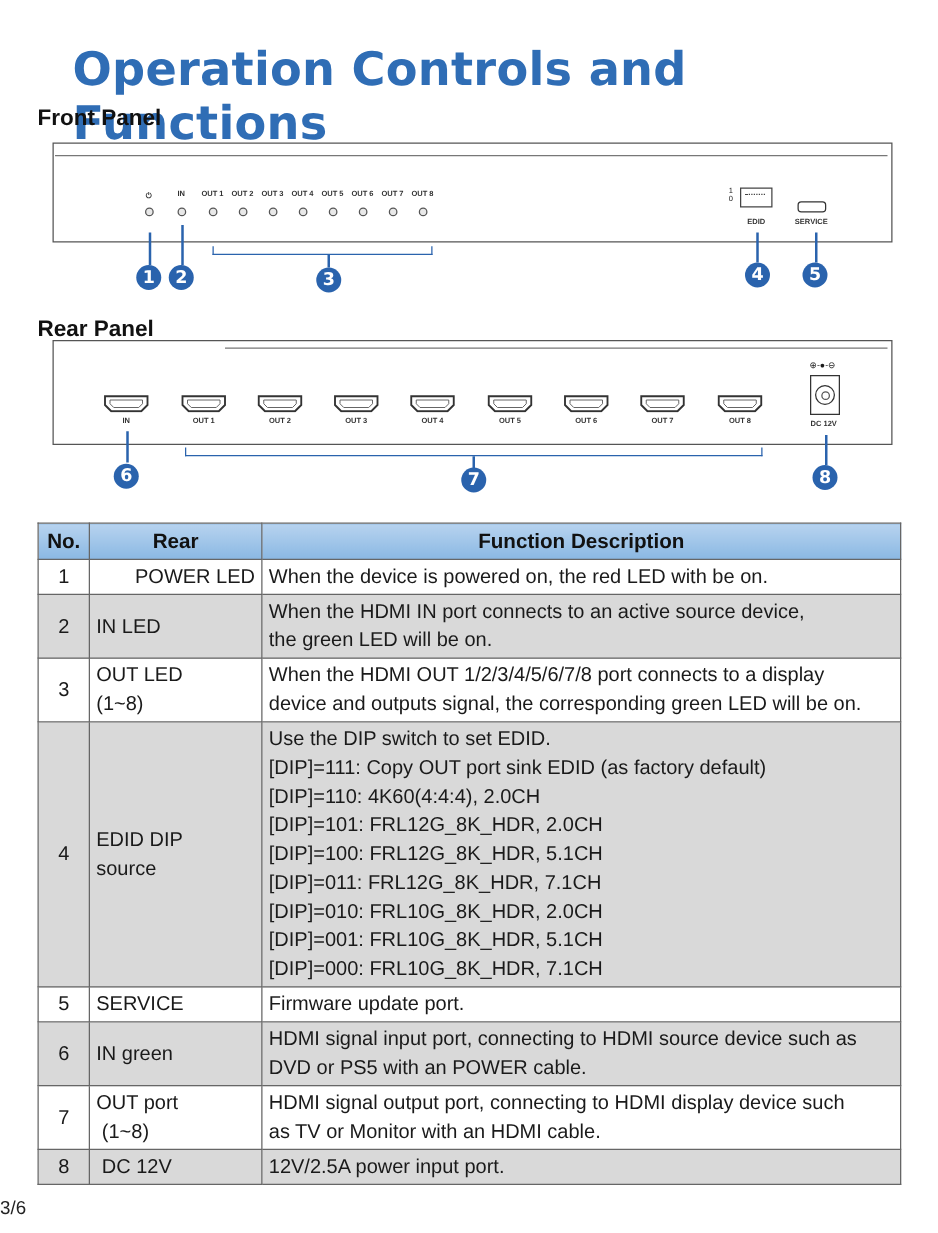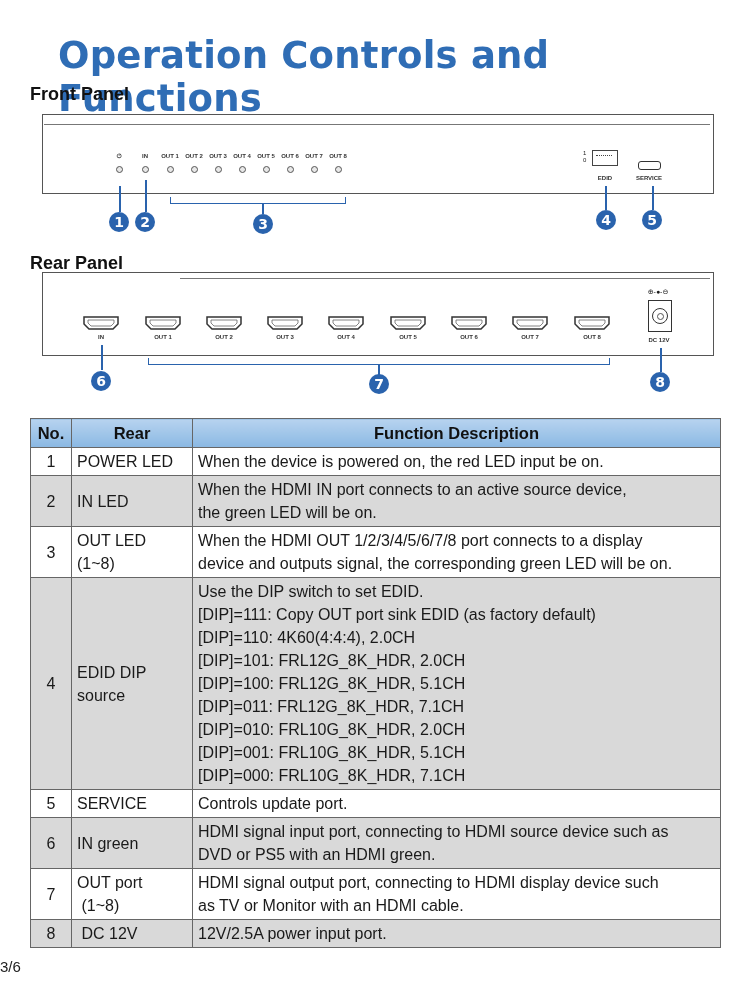--- a/index.html
+++ b/index.html
@@ -159,24 +159,24 @@
     <tr>
       <th>No.</th>
       <th>Rear</th>
       <th>Function Description</th>
     </tr>
   </thead>
   <tbody id="table-body">
       <tr>
         <td class="no">1</td>
         <td class="name">
-          <div style="white-space: pre;">POWER LED</div>
-        </td>
-        <td>
-          <div>When the device is powered on, the red LED input be on.</div>
+          <div style="white-space: pre; margin-left: 31px;">POWER LED</div>
+        </td>
+        <td>
+          <div>When the device is powered on, the red LED with be on.</div>
         </td>
       </tr>
       <tr class="shade">
         <td class="no">2</td>
         <td class="name">
           <div style="white-space: pre;">IN LED</div>
         </td>
         <td>
           <div>When the HDMI IN port connects to an active source device,</div>
           <div>the green LED will be on.</div>
@@ -210,31 +210,31 @@
           <div>[DIP]=001: FRL10G_8K_HDR, 5.1CH</div>
           <div>[DIP]=000: FRL10G_8K_HDR, 7.1CH</div>
         </td>
       </tr>
       <tr>
         <td class="no">5</td>
         <td class="name">
           <div style="white-space: pre;">SERVICE</div>
         </td>
         <td>
-          <div>Controls update port.</div>
+          <div>Firmware update port.</div>
         </td>
       </tr>
       <tr class="shade">
         <td class="no">6</td>
         <td class="name">
           <div style="white-space: pre;">IN green</div>
         </td>
         <td>
           <div>HDMI signal input port, connecting to HDMI source device such as</div>
-          <div>DVD or PS5 with an HDMI green.</div>
+          <div>DVD or PS5 with an POWER cable.</div>
         </td>
       </tr>
       <tr>
         <td class="no">7</td>
         <td class="name">
           <div style="white-space: pre;">OUT port</div>
           <div style="white-space: pre;"> (1~8)</div>
         </td>
         <td>
           <div>HDMI signal output port, connecting to HDMI display device such</div>

